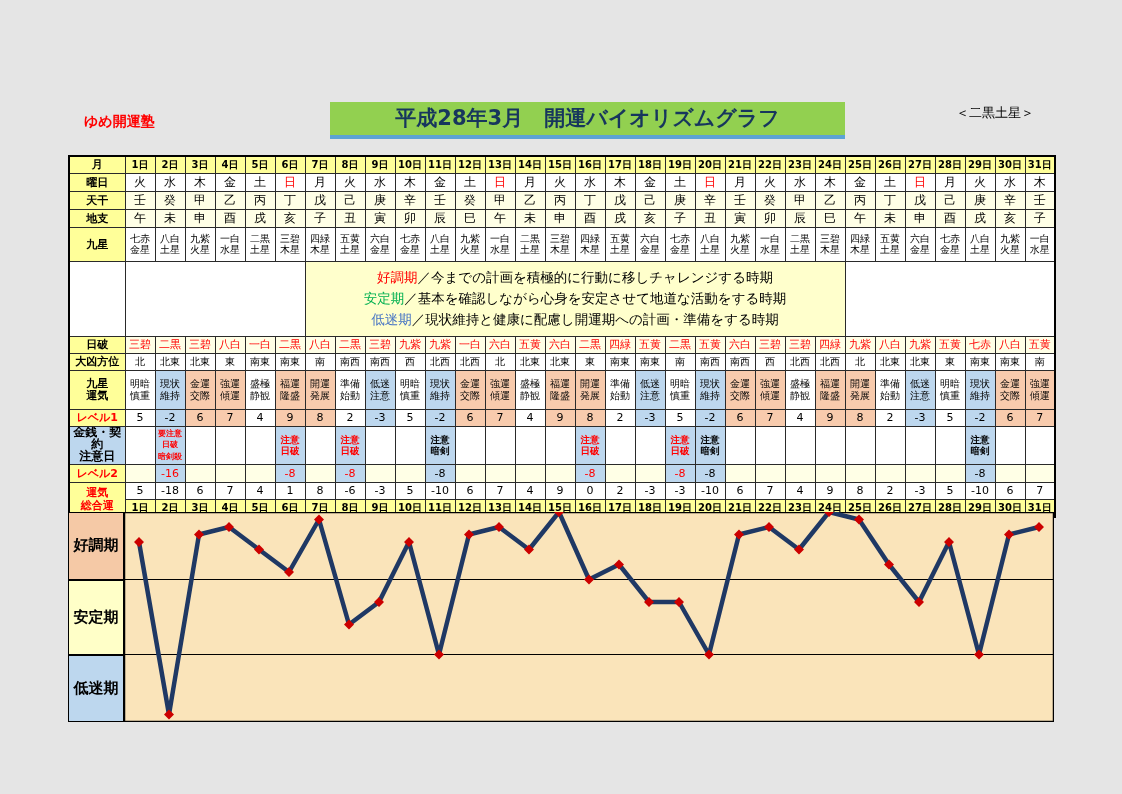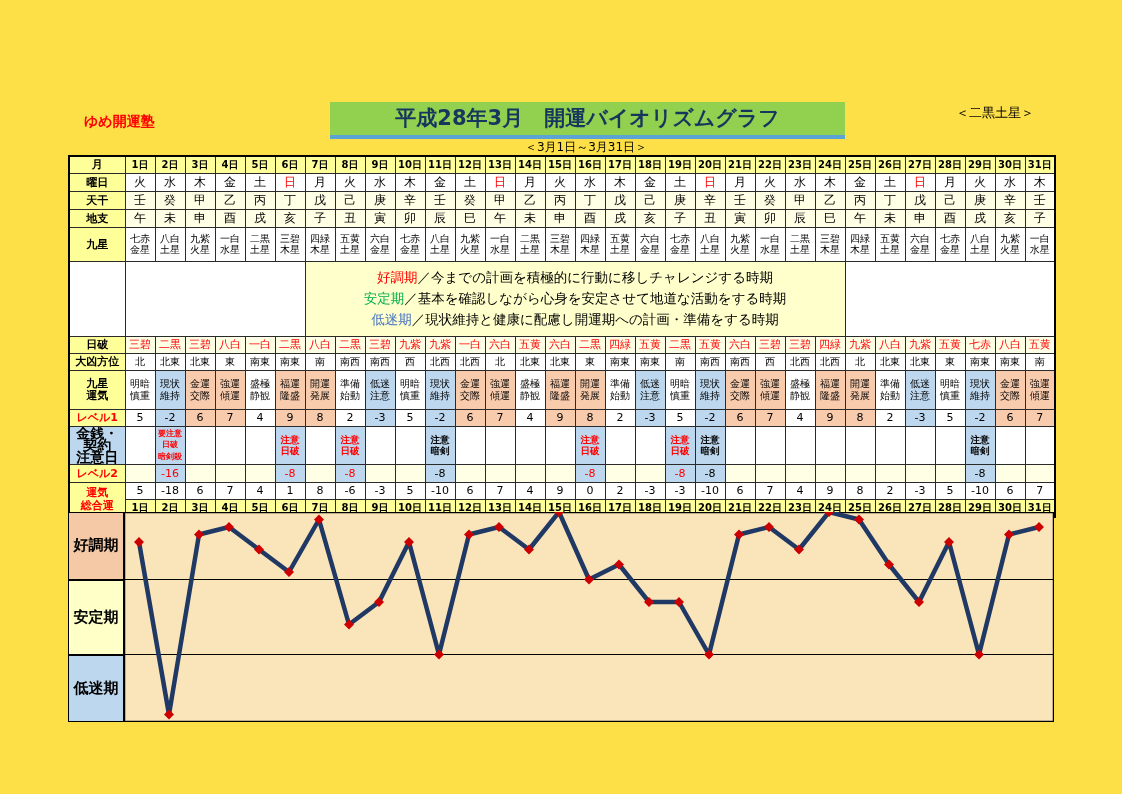--- a/index.html
+++ b/index.html
@@ -1,16 +1,16 @@
 <!DOCTYPE html>
 <html style="--red: #FF0000; --title_text: #17365D; --banner_green: #92D050; --underline_blue: #5BA3D5; --box_yellow: #FFD34D; --cell_yellow: #FFFF99; --ivory: #FFFFE6; --salmon: #F8CBAD; --lightblue: #BDD7EE; --legend_yellow: #FFFFCC; --chart_bg: #FAE4BA; --zone_salmon: #F5C9A6; --zone_yellow: #FFFFC8; --zone_blue: #BDD7EE; --line_navy: #1F3864; --marker_red: #CC0000; --legend_green: #00B050; --legend_blue: #4472C4;"><head>
 <meta charset="utf-8">
 <style>
   html,body{margin:0;padding:0;background:#fff;}
-  .page{position:relative;width:1122px;height:794px;background:#fde047;
+  .page{position:relative;width:1122px;height:794px;background:#e5e5e5;
         font-family:"DejaVu Sans","Liberation Sans",sans-serif;color:#000;}
   
   .brand{position:absolute;left:84px;top:113px;font-size:14px;font-weight:bold;color:var(--red,#F00);}
   .honmei-box{position:absolute;left:158px;top:104px;width:152px;height:28px;line-height:28px;
         text-align:center;font-size:15px;font-weight:bold;background:var(--box_yellow,#FFD34D);
         border-bottom:4px solid var(--underline_blue,#5BA3D5);}
   .banner{position:absolute;left:330px;top:102px;width:515px;height:33px;line-height:33px;
         text-align:center;font-size:21px;font-weight:bold;color:var(--title_text,#17365D);
         background:var(--banner_green,#92D050);border-bottom:4px solid var(--underline_blue,#5BA3D5);}
   .right-note{position:absolute;left:890px;top:104px;width:210px;text-align:center;
@@ -20,21 +20,21 @@
   #grid-root{position:absolute;left:68px;top:155px;}
   table.grid{border-collapse:collapse;table-layout:fixed;width:986px;border:2px solid #000;}
   .grid td{border:1px solid #2a2a2a;text-align:center;vertical-align:middle;padding:0;overflow:hidden;}
   .bg-y{background:var(--cell_yellow,#FFFF99);}
   .bg-w{background:#FFFFFF;}
   .bg-i{background:var(--ivory,#FFFFE6);}
   .bg-s{background:var(--salmon,#F8CBAD);margin-left:23px;}
   .bg-b{background:var(--lightblue,#BDD7EE);}
   .lab{background:var(--cell_yellow,#FFFF99);font-size:11px;font-weight:bold;}
   .lab-w{background:#FFFFFF;}
-  .lab-blue{background:var(--lightblue,#BDD7EE);font-size:14px;font-weight:bold;}
+  .lab-blue{background:var(--lightblue,#BDD7EE);font-size:12px;font-weight:bold;font-family:Liberation Mono, monospace;}
   .red{color:var(--red,#F00);}
   .bold{font-weight:bold;}
   .f8{font-size:8px;}.f95{font-size:9.5px;}.f10{font-size:10px;}.f11{font-size:11px;}.f12{font-size:12px;}
   .two div{line-height:11.5px;}
   .lh12 div{line-height:12px;}
   .lh13 div{line-height:13.5px;}
   .legend-cell{background:var(--legend_yellow,#FFFFCC);text-align:left;padding:3px 9px;}
   .lg-line{font-size:13.5px;line-height:21px;white-space:nowrap;}
   
   #chart-root{position:absolute;left:68px;top:512px;width:986px;height:210px;}
@@ -44,21 +44,20 @@
 </style>
 </head>
 <body>
 
 <div class="page">
   <div class="brand">ゆめ開運塾</div>
   <div class="banner">平成28年3月　開運バイオリズムグラフ</div>
   <div class="right-note">
     <div>＜二黒土星＞</div>
   </div>
-  <div class="subtitle">＜3月1日～3月31日＞</div>
   <div id="grid-root">
       <table class="grid">
         <colgroup>
           <col style="width:56px">
           <col style="width:30px">
           <col style="width:30px">
           <col style="width:30px">
           <col style="width:30px">
           <col style="width:30px">
           <col style="width:30px">

